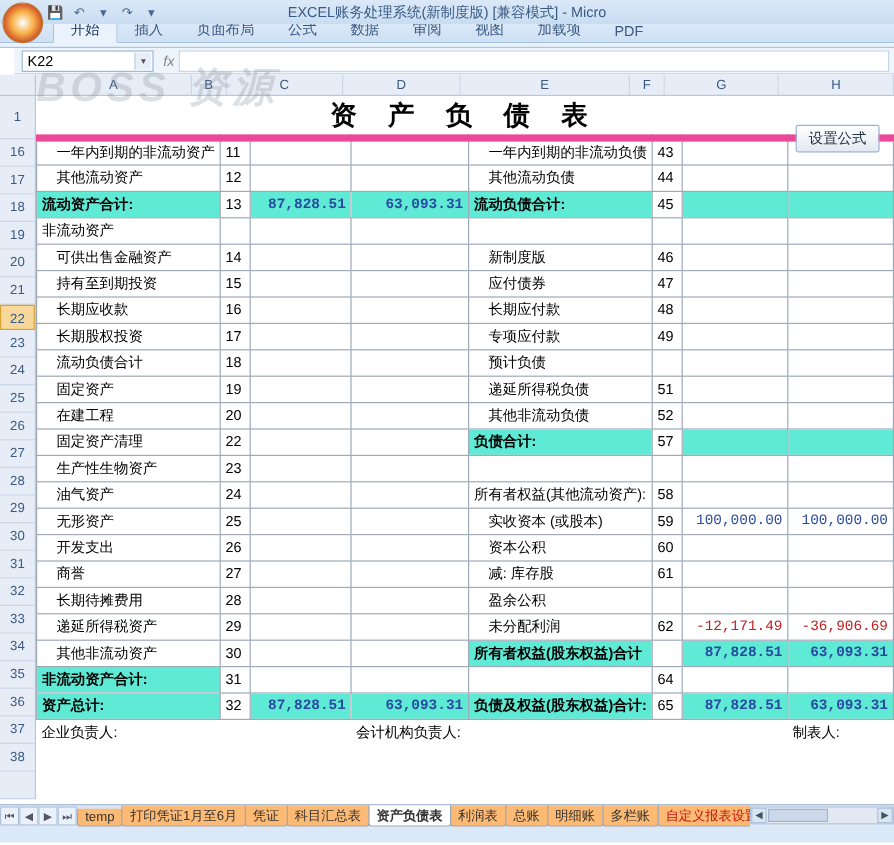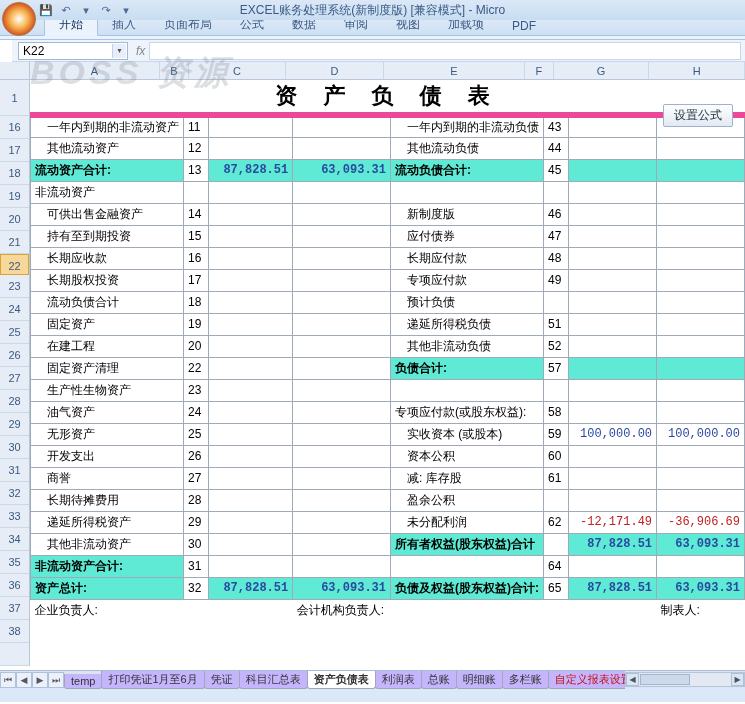--- a/index.html
+++ b/index.html
@@ -46,21 +46,21 @@
 td.hl-green { background: #c8f0c8; font-weight: bold; }
 td.bold { font-weight: bold; }
 td.indent { padding-left: 16px; }
 td.noborder { border:none; }
 .btn-formula { position:absolute; right:12px; top:24px; background:linear-gradient(#fefefe,#e3e9f2); border:1px solid #9bb2d0; padding:2px 10px; font-size:12px; color:#234; border-radius:2px;text-align:right; }
 
 .sheet-tabs-row { height: 18px; background: #dbe5f1; display: flex; align-items: center; border-top: 1px solid #a9bdd6; font-size: 11px; position: relative; }
 .nav-btns { display:flex; }
 .nav-btns span { width:16px; height:16px; border:1px solid #b0c2da; background:#eaf1fa; text-align:center; line-height:14px; color:#556; font-size:9px; }
 .tabs { display:flex; align-items:flex-end; height:18px; overflow:hidden; flex:1; }
-.tabs span { padding: 1px 6px; border:1px solid #a0a8b4; border-top:none; background:#c4b5fd; color:#333; white-space:nowrap; border-radius: 0 0 3px 3px; margin-right:-1px; }
+.tabs span { padding: 1px 6px; border:1px solid #a0a8b4; border-top:none; background:#fdba74; color:#333; white-space:nowrap; border-radius: 0 0 3px 3px; margin-right:-1px; }
 .tabs span.active { background:#fff; font-weight:bold; }
 .tabs span.red { color:#c01010; }
 .hscroll { width:120px; height:15px; background:#e3e9f2; border:1px solid #b5c5da; position:relative; }
 .hscroll .thumb { position:absolute; left:14px; top:1px; width:50px; height:11px; background:#cdd9ea; border:1px solid #9fb5d2; }
 .hscroll .arr { position:absolute; top:0; width:13px; height:13px; background:#dce6f3; border:1px solid #acc0da; text-align:center; font-size:8px; line-height:12px; color:#456;}
 .statusbar { height:14px; background:#dbe8f7; }
 
 .cA{width:136px} .cB{width:30px} .cC{width:102px} .cD{width:102px} .cE{width:148px} .cF{width:30px} .cG{width:100px} .cH{width:100px}
 </style>
 </head>
@@ -288,21 +288,21 @@
             <td></td>
             <td class="center"></td>
             <td class="num"></td>
             <td class="num"></td>
           </tr>
           <tr>
             <td class="indent">油气资产</td>
             <td class="center">24</td>
             <td class="num"></td>
             <td class="num"></td>
-            <td>专项应付款(或股东权益):</td>
+            <td>所有者权益(其他流动资产):</td>
             <td class="center">58</td>
             <td class="num"></td>
             <td class="num"></td>
           </tr>
           <tr>
             <td class="indent">无形资产</td>
             <td class="center">25</td>
             <td class="num"></td>
             <td class="num"></td>
             <td class="indent">实收资本 (或股本)</td>

